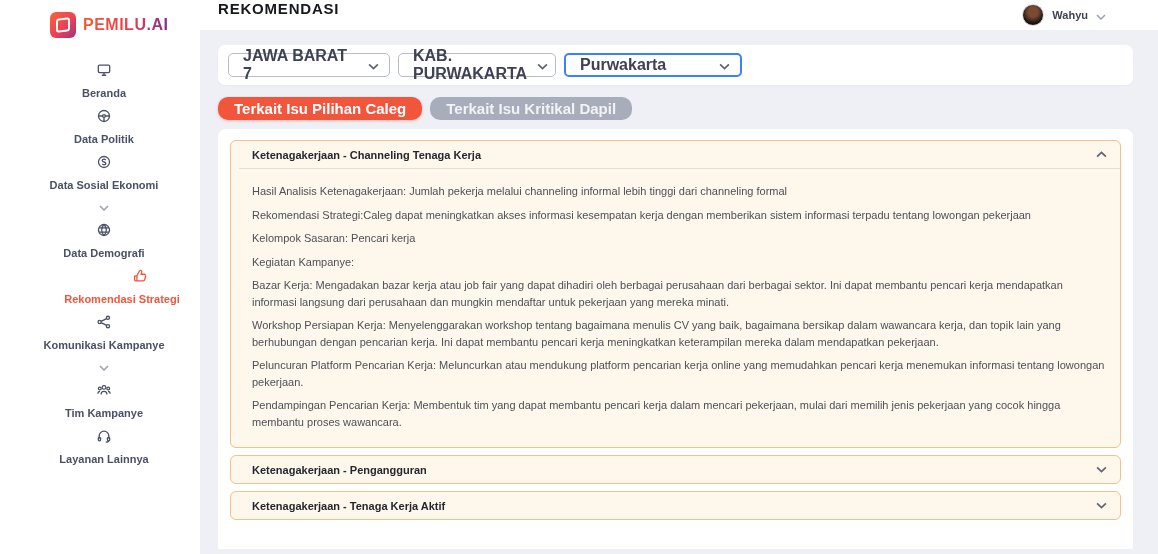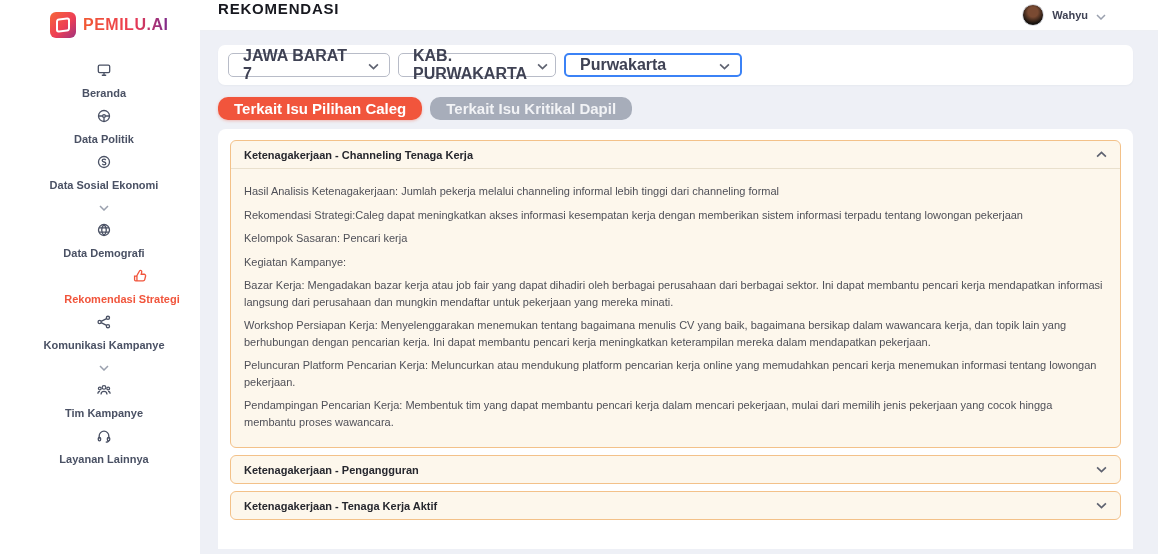--- a/index.html
+++ b/index.html
@@ -41,21 +41,21 @@
   .select .chev { color:#5e6270; margin-left:10px; }
 
   
   .tab-row { display:flex; gap:8px; margin-top:12px; }
   .tab-btn { height:23px; border:none; border-radius:10px; padding:0 16px; font-size:15px; font-weight:700; font-family:"Liberation Sans",sans-serif; cursor:pointer; }
   .tab-btn.active { background:#f1553c; color:#ffffff; box-shadow:0 1px 3px rgba(241,85,60,0.35); }
   .tab-btn.inactive { background:#a7adba; color:#f2f3f6; }
 
   
   .acc-card { background:#ffffff; border-radius:8px 8px 0 0; margin-top:9px; padding:11px 12px; height:420px; }
-  .acc { border:1px solid #f3c189; border-radius:6px; background:#fdf7ec; margin-bottom:7px; }
+  .acc { border:1px solid #f3c189; border-radius:6px; background:#fdf7ec; margin-bottom:7px;padding-left:8px; }
   .acc-head { display:flex; align-items:center; justify-content:space-between; height:27px; padding:0 13px; cursor:pointer; }
   .acc-title { font-size:11px; font-weight:800; color:#26272e; }
   .acc-chev { color:#5e6270; display:flex; }
   .acc-body { border-top:1px solid #e9e0cd; padding:8px 13px 10px 13px; }
   .acc-body p { font-size:11px; line-height:1.5; color:#4f5058; font-weight:500; margin:6px 0 7px 0; }
 </style>
 </head>
 <body>
 
 <div class="app">
@@ -226,21 +226,21 @@
                   <path d="M1 5l4-4 4 4"></path>
                 </svg>
             </span>
           </div>
           <div class="acc-body">
             <p>Hasil Analisis Ketenagakerjaan: Jumlah pekerja melalui channeling informal lebih tinggi dari channeling formal</p>
             <p>Rekomendasi Strategi:Caleg dapat meningkatkan akses informasi kesempatan kerja dengan memberikan sistem informasi terpadu tentang lowongan pekerjaan</p>
             <p>Kelompok Sasaran: Pencari kerja</p>
             <p>Kegiatan Kampanye:</p>
             <p>Bazar Kerja: Mengadakan bazar kerja atau job fair yang dapat dihadiri oleh berbagai perusahaan dari berbagai sektor. Ini dapat membantu pencari kerja mendapatkan informasi langsung dari perusahaan dan mungkin mendaftar untuk pekerjaan yang mereka minati.</p>
-            <p>Workshop Persiapan Kerja: Menyelenggarakan menemukan tentang bagaimana menulis CV yang baik, bagaimana bersikap dalam wawancara kerja, dan topik lain yang berhubungan dengan pencarian kerja. Ini dapat membantu pencari kerja meningkatkan keterampilan mereka dalam mendapatkan pekerjaan.</p>
+            <p>Workshop Persiapan Kerja: Menyelenggarakan workshop tentang bagaimana menulis CV yang baik, bagaimana bersikap dalam wawancara kerja, dan topik lain yang berhubungan dengan pencarian kerja. Ini dapat membantu pencari kerja meningkatkan keterampilan mereka dalam mendapatkan pekerjaan.</p>
             <p>Peluncuran Platform Pencarian Kerja: Meluncurkan atau mendukung platform pencarian kerja online yang memudahkan pencari kerja menemukan informasi tentang lowongan pekerjaan.</p>
             <p>Pendampingan Pencarian Kerja: Membentuk tim yang dapat membantu pencari kerja dalam mencari pekerjaan, mulai dari memilih jenis pekerjaan yang cocok hingga membantu proses wawancara.</p>
           </div>
         </div>
 
         <div class="acc">
           <div class="acc-head">
             <span class="acc-title">Ketenagakerjaan - Pengangguran</span>
             <span class="acc-chev">
               <svg width="11" height="7" viewBox="0 0 10 6" fill="none" stroke="currentColor" stroke-width="1.5">

